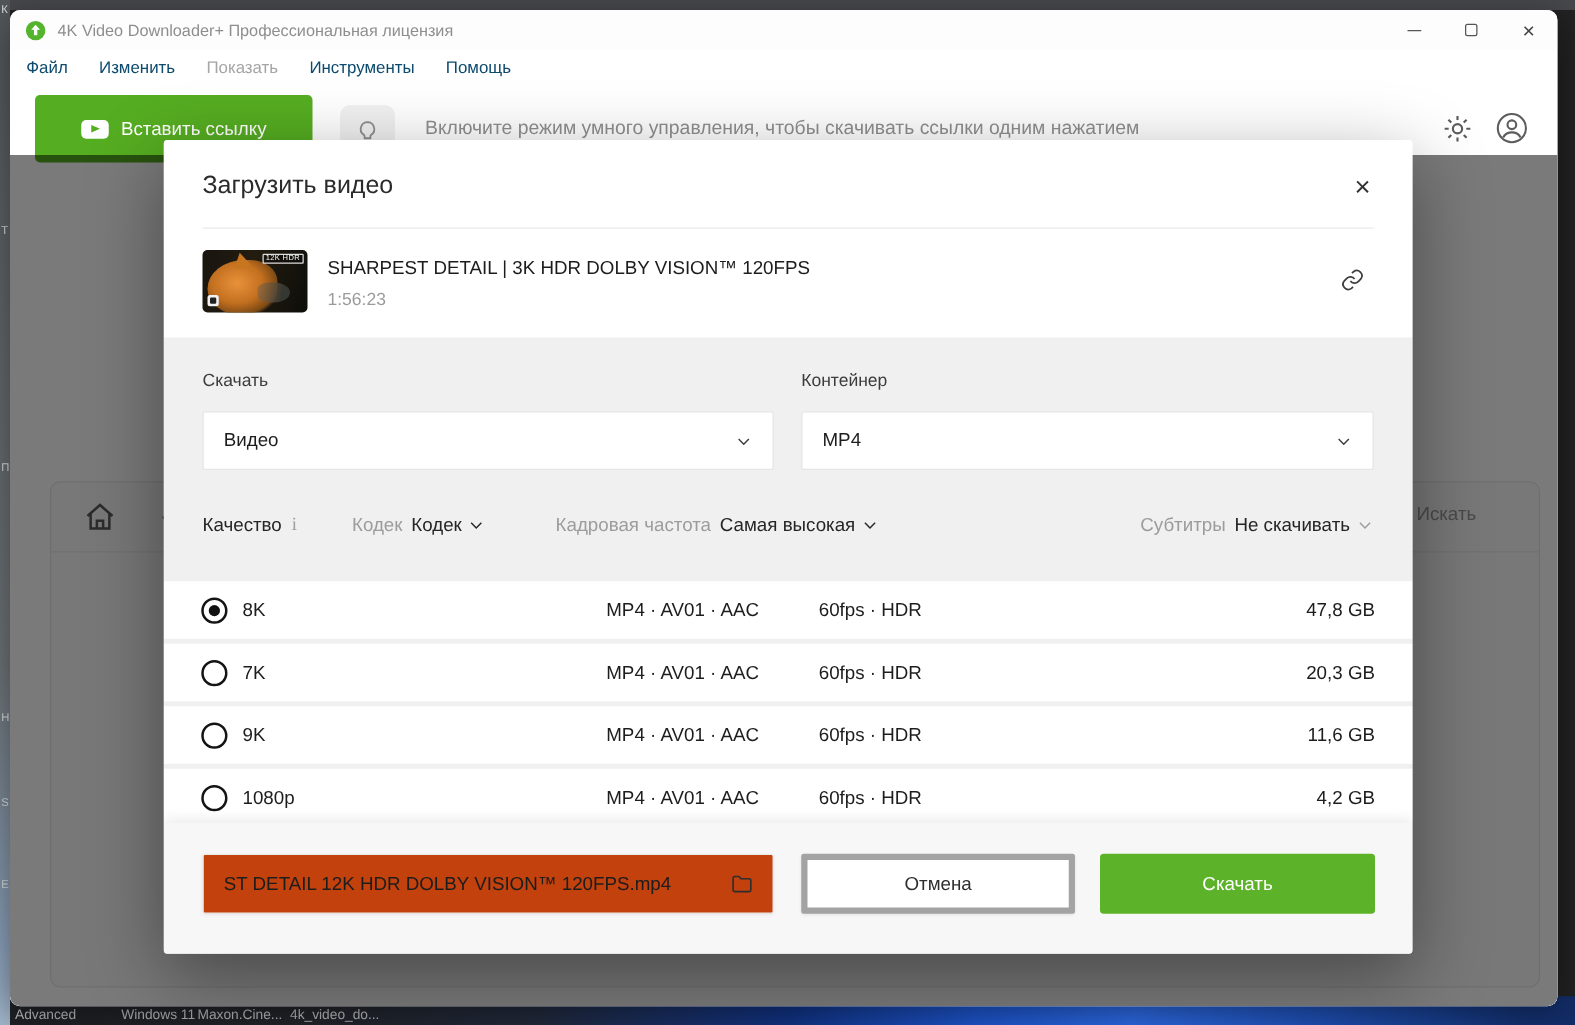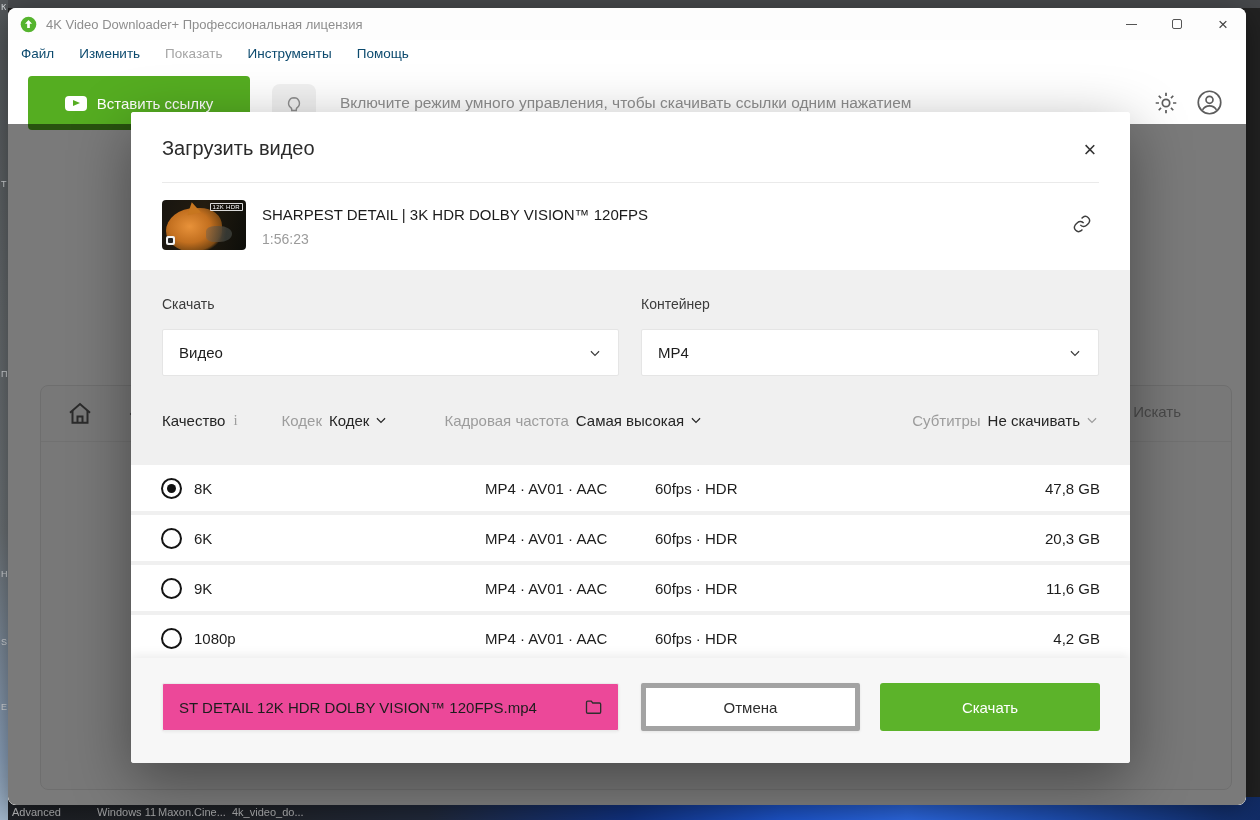--- a/index.html
+++ b/index.html
@@ -107,21 +107,21 @@
   .options { position:absolute; left:0; top:195px; width:100%; display:flex; flex-direction:column; gap:4px; }
   .opt-row { height:46px; background:#fff; display:grid; grid-template-columns:324px 170px 1fr auto;
     align-items:center; padding:0 30px; font-size:15px; color:#1d1d1d; }
   .opt-first { display:flex; align-items:center; gap:12px; }
   .radio { width:21px; height:21px; border:2px solid #141414; border-radius:50%; position:relative; flex:0 0 auto; background:#fff; }
   .radio.on::after { content:""; position:absolute; left:4px; top:4px; width:9px; height:9px; background:#111; border-radius:50%; }
   .opt-size { justify-self:end; }
 
   .m-footer { position:absolute; left:0; top:546px; width:100%; height:105px; background:#f7f7f7;
     box-shadow:0 -3px 10px rgba(0,0,0,.08); }
-  .filename { position:absolute; left:31px; top:25px; width:457px; height:48px; background:#ec4899;
+  .filename { position:absolute; left:31px; top:25px; width:457px; height:48px; background:#c2410c;
     border:1px solid #ebebeb; border-radius:2px; box-shadow:0 1px 3px rgba(0,0,0,.06);
     display:flex; align-items:center; padding:0 14px 0 16px; font-size:15px; color:#1d1d1d; white-space:nowrap; overflow:hidden; }
   .filename .f-icon { margin-left:auto; width:20px; height:20px; color:#2e2e2e; flex:0 0 auto; }
   .btn-cancel { position:absolute; left:510px; top:25px; width:219px; height:48px; background:#fff;
     border:5px solid #a3a3a3; border-radius:2px; box-shadow:0 1px 3px rgba(0,0,0,.08);
     display:flex; align-items:center; justify-content:center; font-size:15px; color:#2e2e2e; }
   .btn-download { position:absolute; left:749px; top:25px; width:220px; height:48px; background:#5cb32a;
     border-radius:3px; display:flex; align-items:center; justify-content:center; font-size:15px; color:#fff; }
 
   svg { display:block; width:100%; height:100%; }
@@ -338,21 +338,21 @@
                 <span>8K</span>
               </span>
               <span>MP4 · AV01 · AAC</span>
               <span>60fps · HDR</span>
               <span class="opt-size">47,8 GB</span>
             </div>
 
             <div class="opt-row">
               <span class="opt-first">
                 <span class="radio"></span>
-                <span>6K</span>
+                <span>7K</span>
               </span>
               <span>MP4 · AV01 · AAC</span>
               <span>60fps · HDR</span>
               <span class="opt-size">20,3 GB</span>
             </div>
 
             <div class="opt-row">
               <span class="opt-first">
                 <span class="radio"></span>
                 <span>9K</span>

